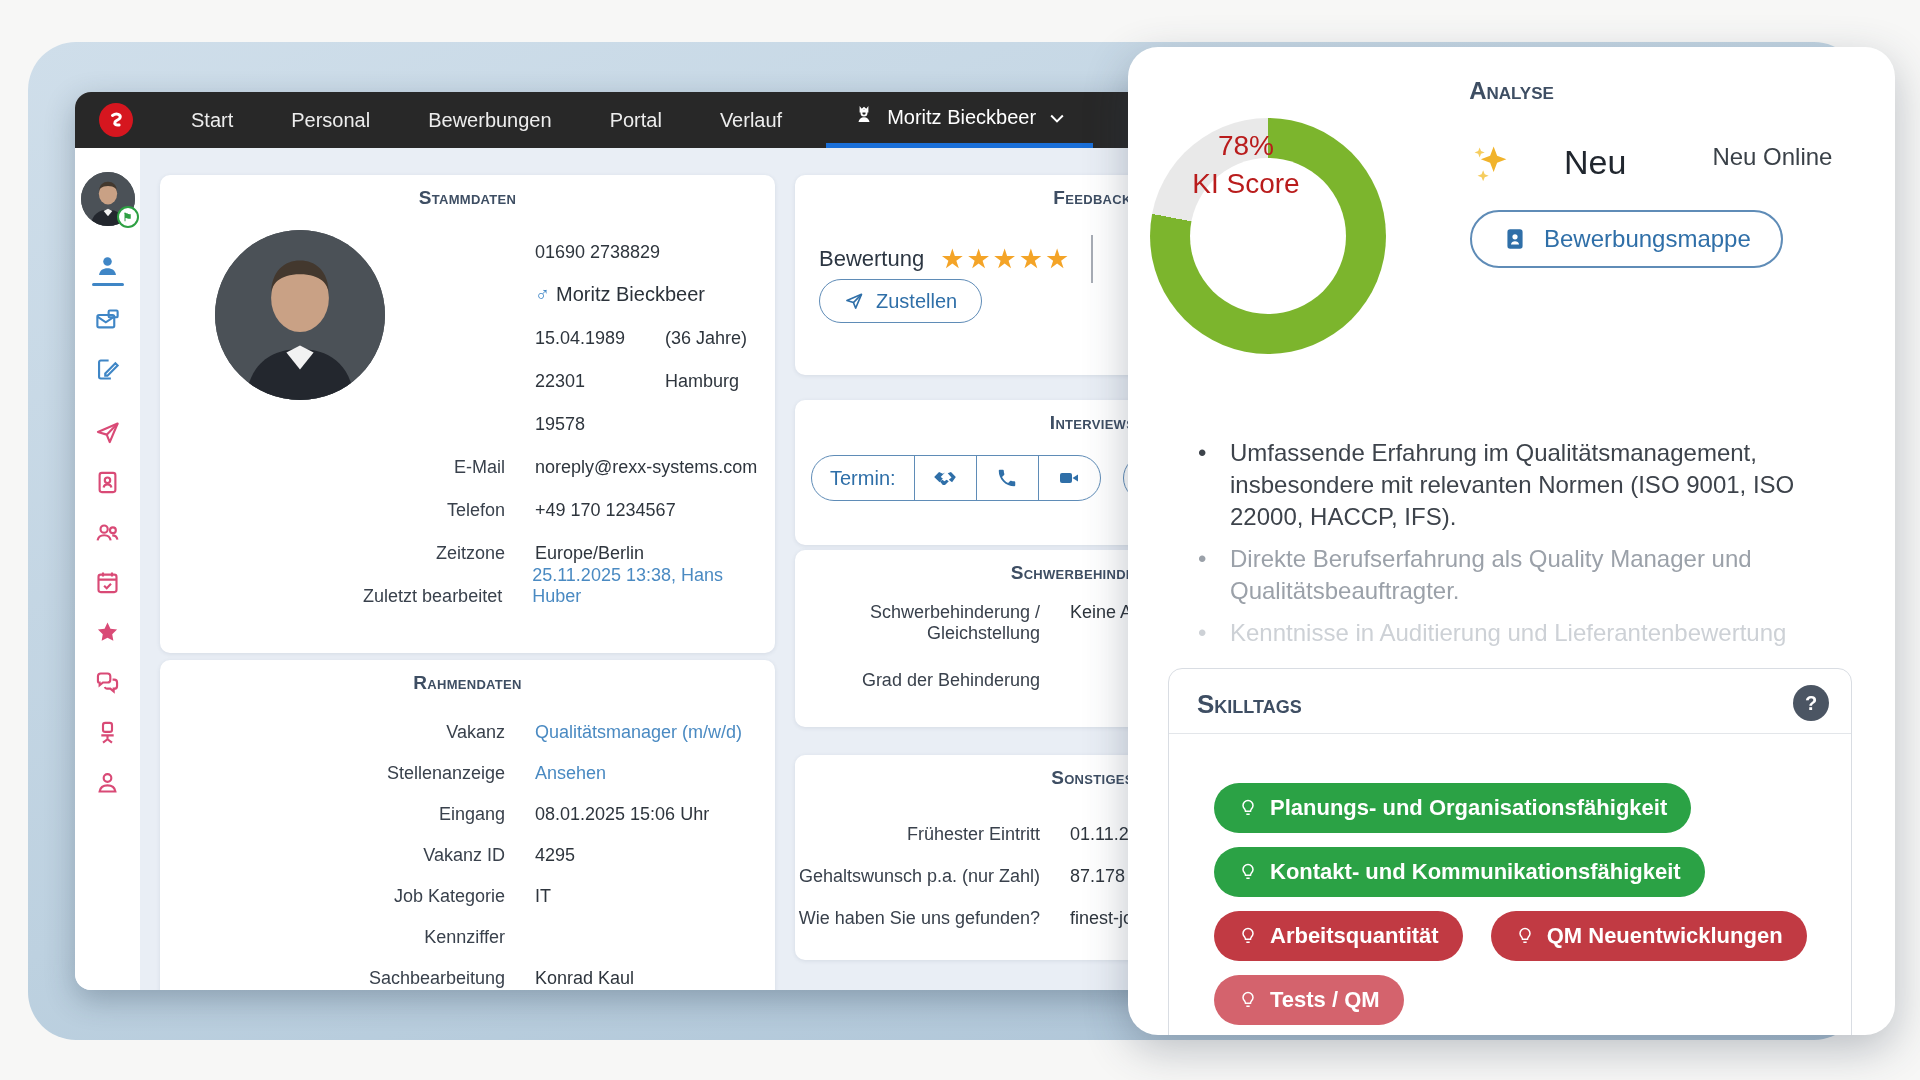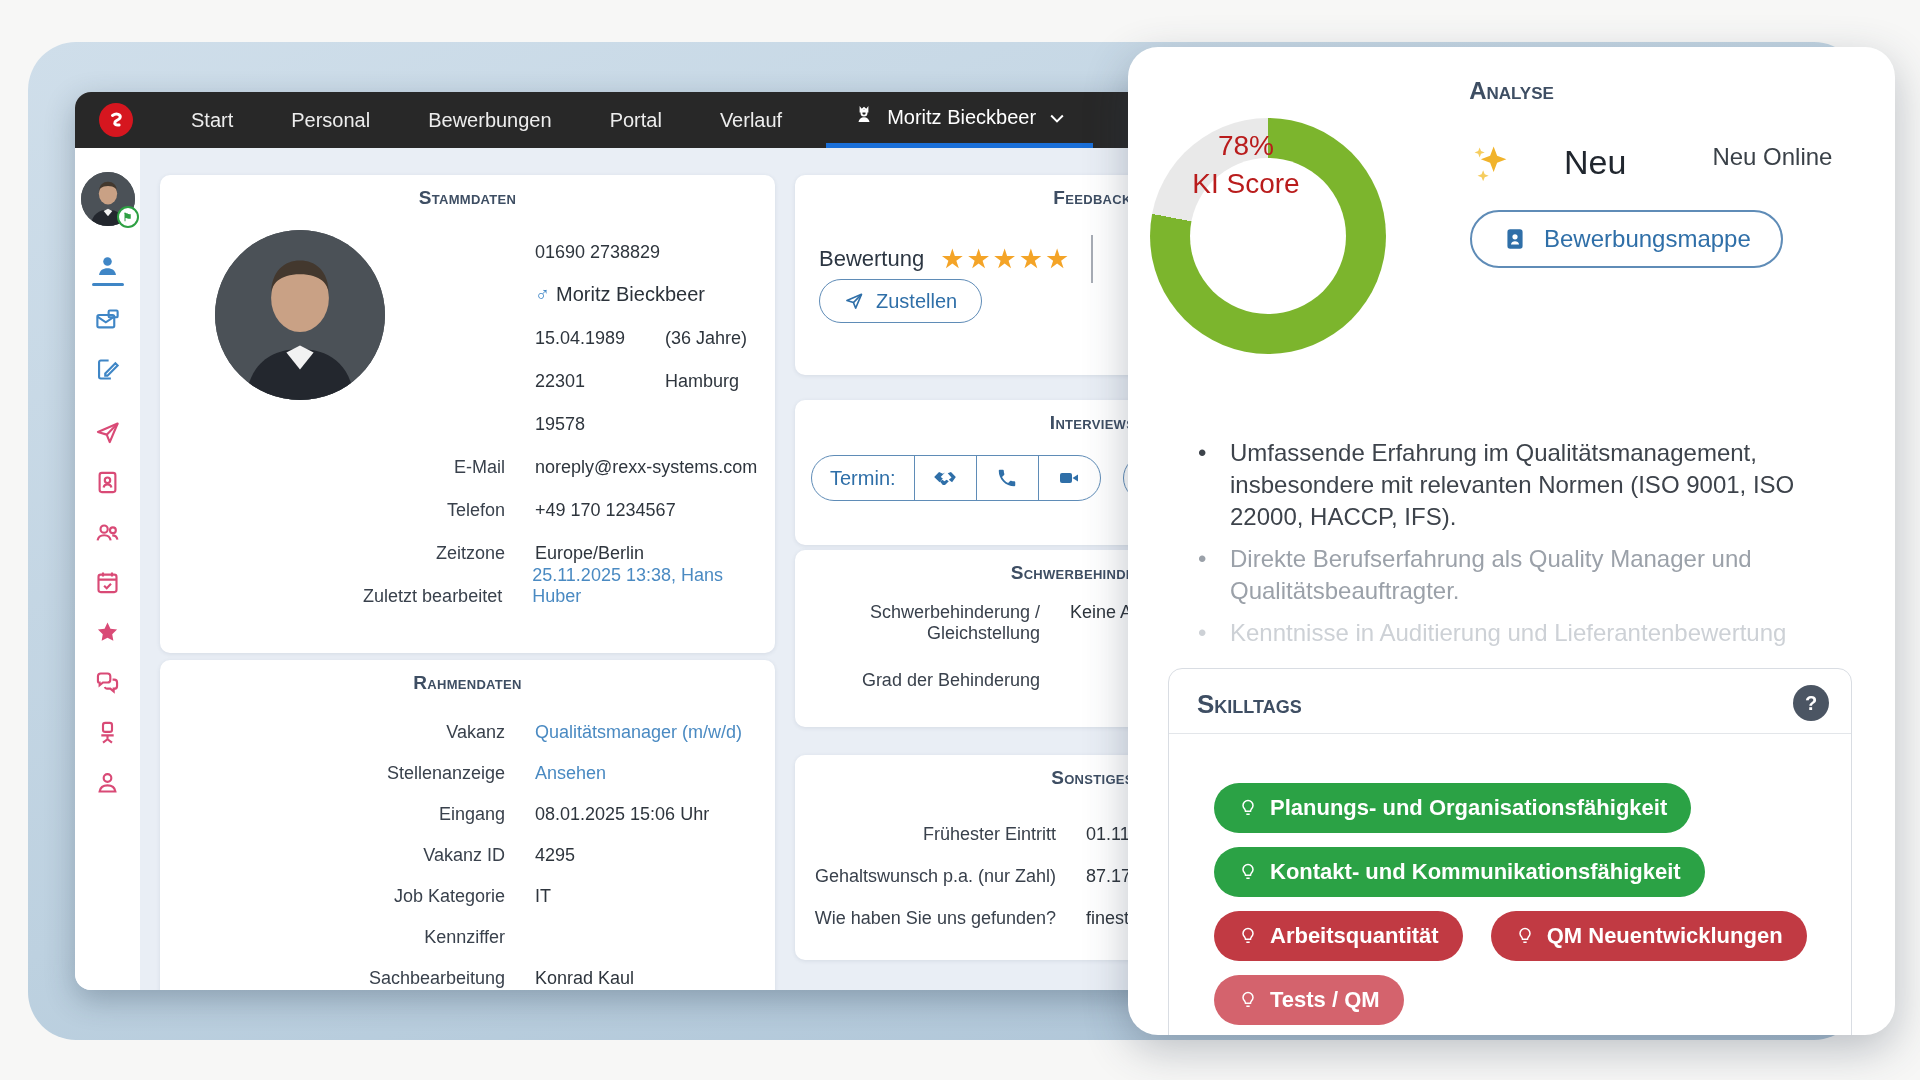--- a/index.html
+++ b/index.html
@@ -75,21 +75,21 @@
     color:#2f6fa8; font-size:20px; }
   .seg + .seg { border-left:1.6px solid #5f8cb7; }
   .seg-ic { width:62px; padding:0; }
   .pill-btn { height:46px; border:1.6px solid #5f8cb7; border-radius:23px; display:flex;
     align-items:center; padding:0 28px; color:#2f6fa8; font-size:20px; background:#fff; }
 
   #p-schwer { left:720px; top:458px; width:595px; height:177px; }
   #p-schwer .flabel { width:245px; }
   #p-sonst { left:720px; top:663px; width:595px; height:205px; }
   #p-sonst .flabel { width:245px; }
-  #p-sonst .frow { height:42px;padding-left:16px; }
+  #p-sonst .frow { height:42px; }
 
   
   .overlay { position:absolute; left:1128px; top:47px; width:767px; height:988px; background:#fff;
     border-radius:30px; box-shadow:0 14px 44px rgba(45,60,80,.30); z-index:5; overflow:hidden; }
   .overlay-title { position:absolute; top:30px; left:0; right:0; text-align:center;
     font-variant:small-caps; font-weight:600; font-size:24px; color:#3e4e63; }
 
   .donut { position:absolute; left:22px; top:71px; width:236px; height:236px; border-radius:50%; }
   .donut::after { content:""; position:absolute; left:40px; top:40px; width:156px; height:156px;
     border-radius:50%; background:#fff; }

